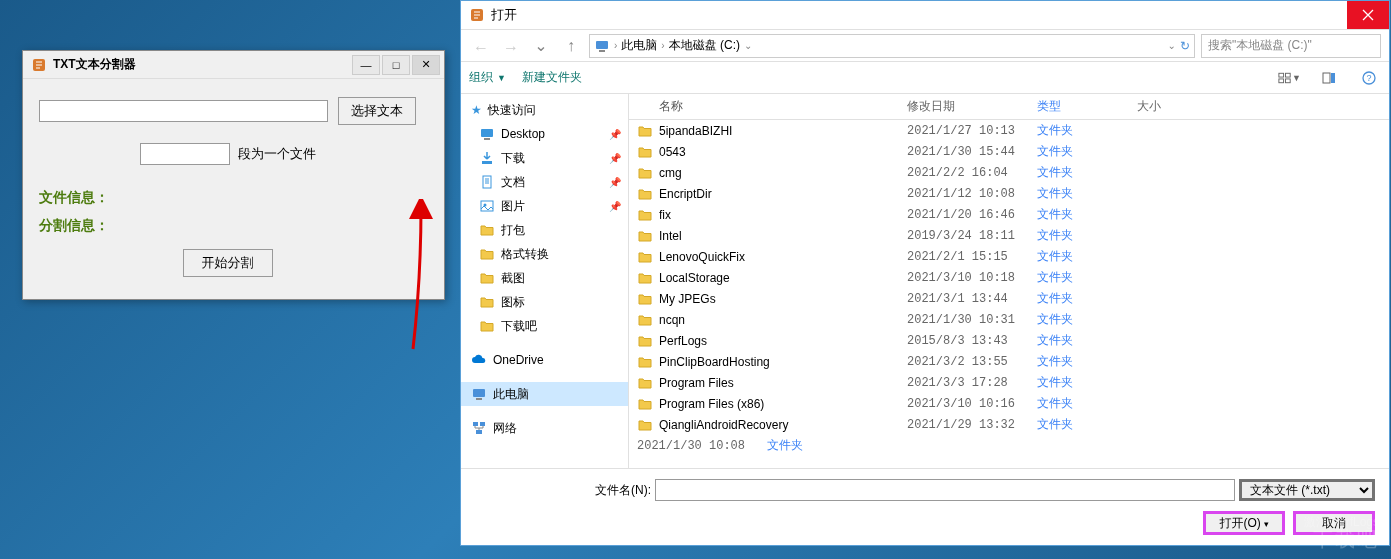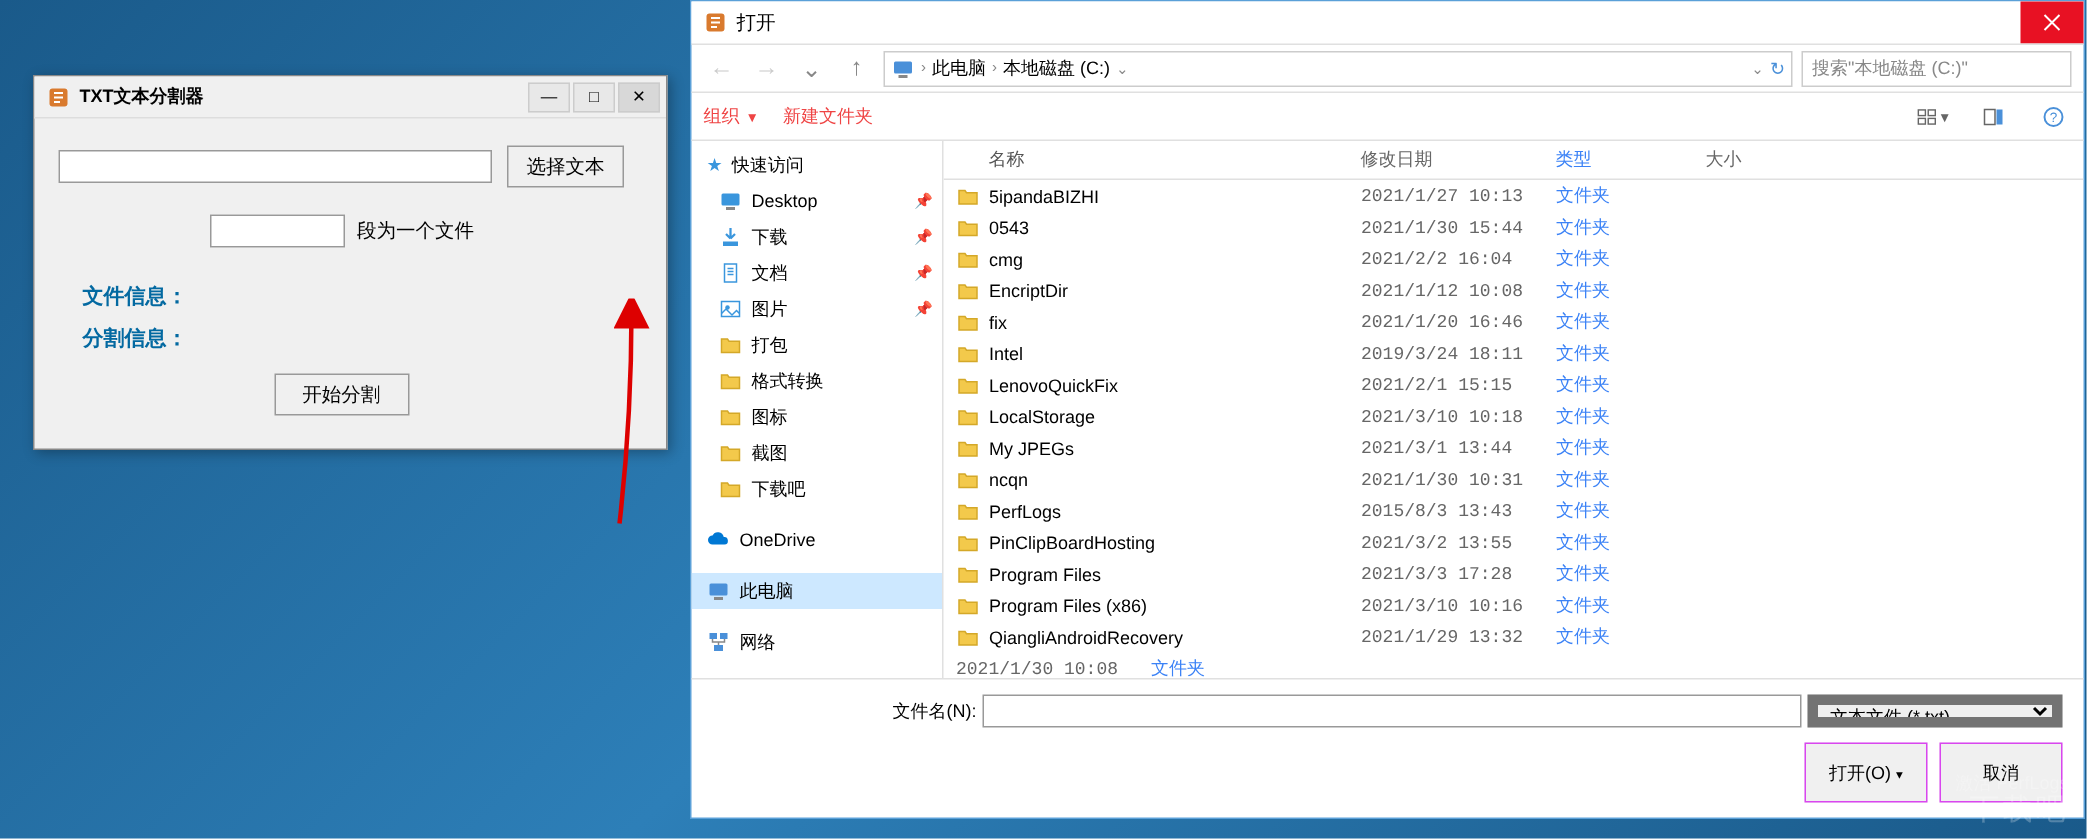--- a/index.html
+++ b/index.html
@@ -13,39 +13,39 @@
 .txt-titlebar .wbtns { display: flex; }
 .txt-titlebar .wbtn { width: 28px; height: 20px; display: flex; align-items: center; justify-content: center; font-size: 11px; background: #e8e8e8; border: 1px solid #ccc; margin-left: 2px; cursor: pointer; }
 .txt-titlebar .wbtn.close { background: #d8d8d8; }
 .txt-body { padding: 18px 28px 22px 16px; position: relative; }
 .row1 { display: flex; align-items: center; gap: 10px; margin-bottom: 18px; }
 .row1 input { flex: 1; height: 22px; border: 1px solid #999; background: #fff; padding: 0 4px; }
 .btn { height: 28px; padding: 0 12px; background: #f0f0f0; border: 1px solid #999; font-size: 13px; cursor: pointer; }
 .row2 { display: flex; align-items: center; justify-content: flex-end; gap: 8px; margin-bottom: 24px; padding-right: 100px; }
 .row2 input { width: 90px; height: 22px; border: 1px solid #999; background: #fff; padding: 0 4px; }
 .row2 .lbl { font-size: 13px; }
-.info { color: #0369a1; font-size: 14px; font-weight: bold; margin: 10px 0 10px 16px; }
+.info { color: #4d7c0f; font-size: 14px; font-weight: bold; margin: 10px 0 10px 0; }
 .row-start { text-align: center; margin-top: 14px; }
 .arrow { position: absolute; left: 380px; top: 120px; pointer-events: none; }
 
 
 .open-window { position: absolute; left: 460px; top: 0; width: 930px; height: 546px; background: #fff; border: 1px solid #5aa0d8; display: flex; flex-direction: column; }
 .open-titlebar { height: 28px; background: #fff; display: flex; align-items: center; padding: 0 0 0 8px; }
 .open-titlebar .icon { width: 16px; height: 16px; margin-right: 6px; }
 .open-titlebar .title { font-size: 13px; flex: 1; }
 .open-titlebar .close { width: 42px; height: 28px; background: #e81123; display: flex; align-items: center; justify-content: center; }
 .addrbar { height: 32px; display: flex; align-items: center; padding: 0 8px; gap: 6px; border-top: 1px solid #e0e0e0; }
 .navbtn { width: 24px; height: 24px; display: flex; align-items: center; justify-content: center; color: #888; cursor: pointer; }
 .navbtn.disabled { color: #ccc; }
 .path { flex: 1; height: 24px; border: 1px solid #ccc; display: flex; align-items: center; padding: 0 4px; font-size: 12px; gap: 4px; }
 .path .pc-icon { width: 16px; height: 16px; }
 .path .chev { color: #888; font-size: 10px; }
 .search { width: 180px; height: 24px; border: 1px solid #ccc; padding: 0 6px; font-size: 12px; color: #888; display: flex; align-items: center; }
 .toolbar { height: 32px; display: flex; align-items: center; padding: 0 8px; gap: 16px; border-top: 1px solid #e0e0e0; }
-.toolbar .tb-item { font-size: 12px; color: #ef4444; cursor: pointer; display: flex; align-items: center; gap: 4px; }
+.toolbar .tb-item { font-size: 12px; color: #0f766e; cursor: pointer; display: flex; align-items: center; gap: 4px; }
 .toolbar .spacer { flex: 1; }
 .toolbar .view-btn { width: 24px; height: 24px; border: none; background: none; cursor: pointer; display: flex; align-items: center; justify-content: center; }
 .main { flex: 1; display: flex; border-top: 1px solid #e0e0e0; overflow: hidden; }
 .sidebar { width: 168px; border-right: 1px solid #e0e0e0; overflow-y: auto; padding: 4px 0; }
 .side-item { display: flex; align-items: center; height: 24px; padding: 0 6px 0 18px; font-size: 12px; cursor: pointer; gap: 6px; }
 .side-item.group { padding-left: 10px; font-weight: normal; }
 .side-item.selected { background: #cde8ff; }
 .side-item .pin { margin-left: auto; color: #aaa; font-size: 10px; }
 .side-item .star { color: #3a96dd; }
 .si-icon { width: 16px; height: 16px; flex-shrink: 0; }
@@ -58,23 +58,23 @@
 .fl-row .col { padding: 0 8px; white-space: nowrap; overflow: hidden; }
 .col.name { width: 270px; display: flex; align-items: center; gap: 6px; }
 .col.date { width: 130px; color: #666; font-family: Liberation Mono, monospace; }
 .col.type { width: 100px; color: #3b82f6; }
 .col.size { width: 80px; color: #666; }
 .folder-icon { width: 16px; height: 16px; flex-shrink: 0; }
 .bottom { padding: 10px 14px; display: flex; flex-direction: column; gap: 10px; border-top: 1px solid #e0e0e0; }
 .filename-row { display: flex; align-items: center; gap: 4px; padding-left: 120px; }
 .filename-row .lbl { font-size: 12px; }
 .filename-row input { flex: 1; height: 22px; border: 1px solid #999; padding: 0 4px; font-size: 12px; }
-.filename-row select { width: 170px; height: 22px; border: 7px solid #737373; font-size: 12px; padding: 0 4px; }
+.filename-row select { width: 136px; height: 22px; border: 3px solid #737373; font-size: 12px; padding: 0 4px; }
 .btn-row { display: flex; justify-content: flex-end; gap: 8px; }
-.btn-row button { width: 82px; height: 40px; border: 1px solid #d946ef; background: #f0f0f0; font-size: 12px; cursor: pointer; }
+.btn-row button { width: 82px; height: 24px; border: 3px solid #d946ef; background: #f0f0f0; font-size: 12px; cursor: pointer; }
 
 .watermark { position: absolute; right: 12px; bottom: 6px; font-size: 20px; color: rgba(255,255,255,0.25); font-weight: 300; letter-spacing: 2px; }
 .watermark2 { position: absolute; right: 12px; bottom: 28px; font-size: 12px; color: rgba(255,255,255,0.25); }
 </style>
 </head>
 <body>
 
 <div class="txt-window">
   <div class="txt-titlebar">
     <svg class="icon" viewBox="0 0 16 16">
@@ -227,27 +227,27 @@
           <div class="side-item">
             <svg class="si-icon" viewBox="0 0 16 16">
               <path d="M2 4h4l1 1.5h7V13H2z" fill="#f3c94b" stroke="#d4a828"></path>
             </svg>
             <span>格式转换</span>
           </div>
           <div class="side-item">
             <svg class="si-icon" viewBox="0 0 16 16">
               <path d="M2 4h4l1 1.5h7V13H2z" fill="#f3c94b" stroke="#d4a828"></path>
             </svg>
+            <span>截图</span>
+          </div>
+          <div class="side-item">
+            <svg class="si-icon" viewBox="0 0 16 16">
+              <path d="M2 4h4l1 1.5h7V13H2z" fill="#f3c94b" stroke="#d4a828"></path>
+            </svg>
             <span>图标</span>
-          </div>
-          <div class="side-item">
-            <svg class="si-icon" viewBox="0 0 16 16">
-              <path d="M2 4h4l1 1.5h7V13H2z" fill="#f3c94b" stroke="#d4a828"></path>
-            </svg>
-            <span>截图</span>
           </div>
           <div class="side-item">
             <svg class="si-icon" viewBox="0 0 16 16">
               <path d="M2 4h4l1 1.5h7V13H2z" fill="#f3c94b" stroke="#d4a828"></path>
             </svg>
             <span>下载吧</span>
           </div>
         </div>
       <div class="side-gap"></div>
       <div class="side-item group">

